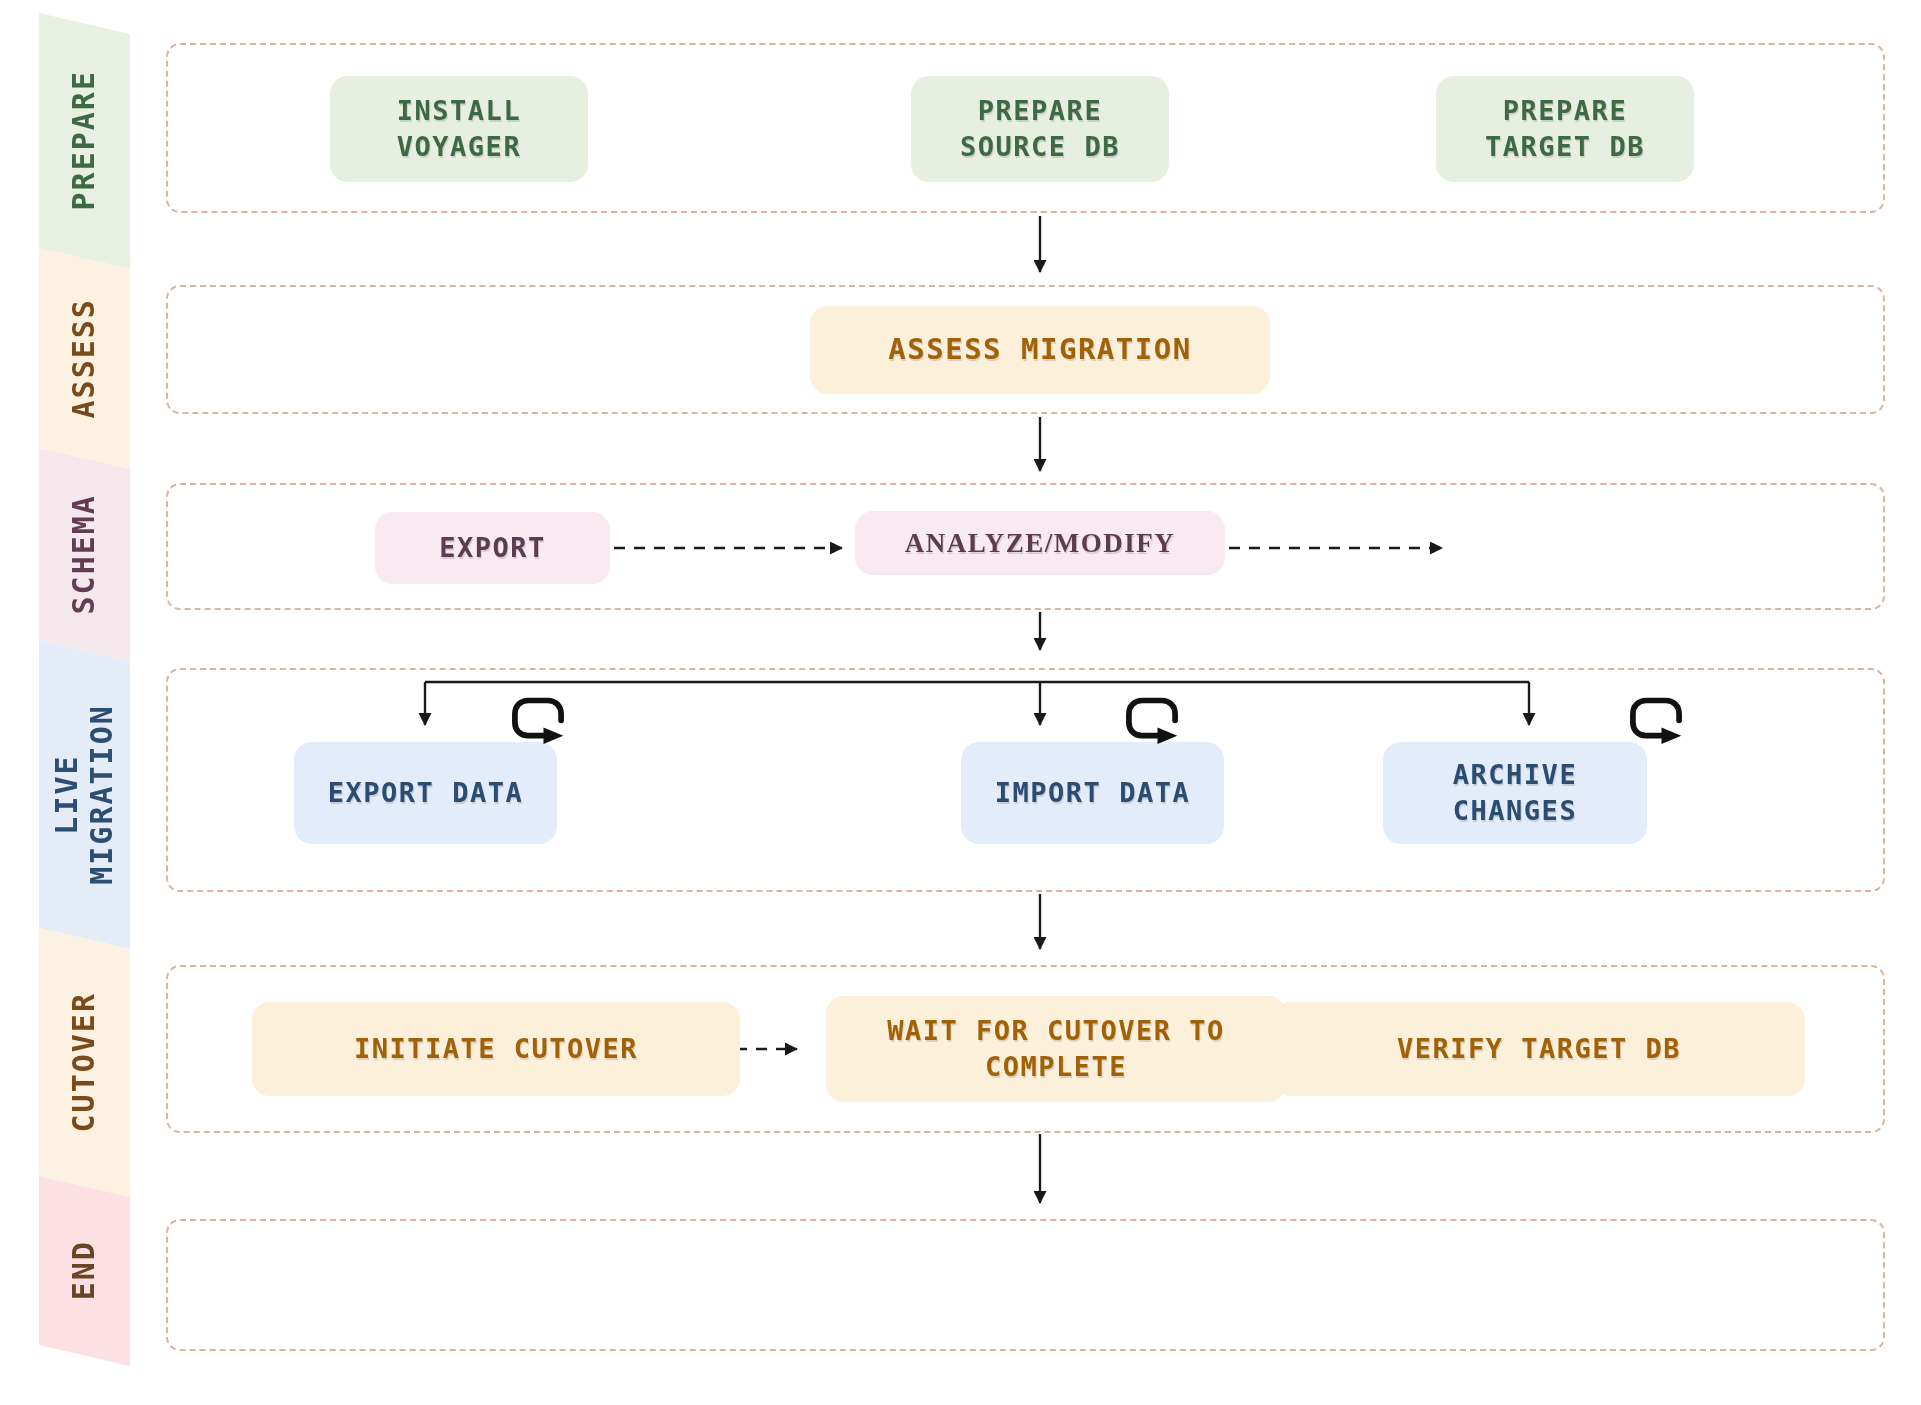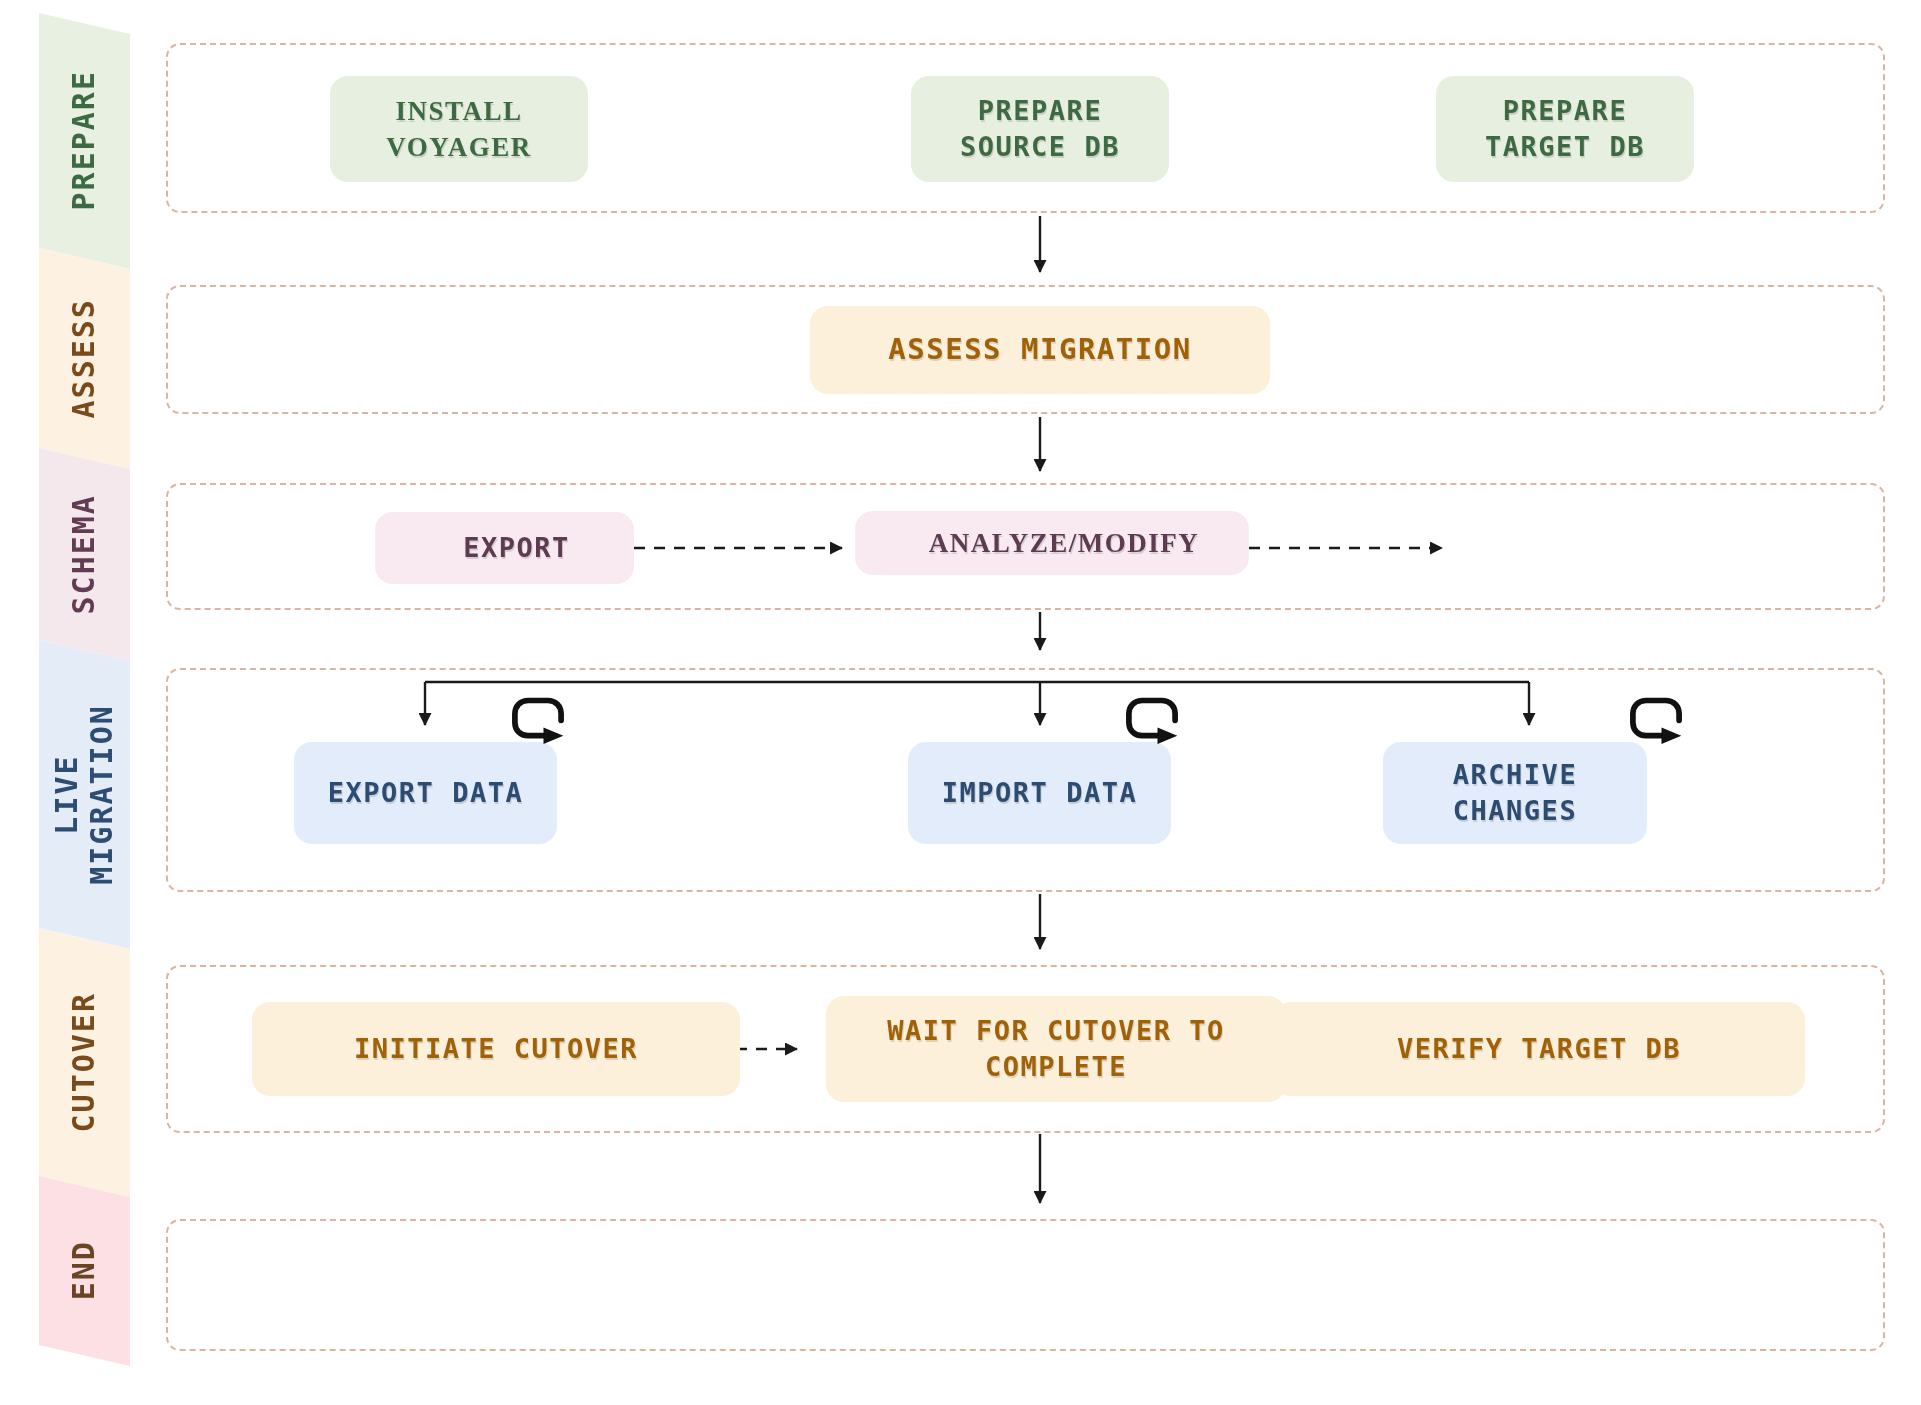--- a/index.html
+++ b/index.html
@@ -46,21 +46,21 @@
   .row-6{top:1219px;height:132px;}
   
   .node{
     position:absolute;display:flex;align-items:center;justify-content:center;
     text-align:center;font-weight:bold;border-radius:18px;
     white-space:pre-line;letter-spacing:1.5px;line-height:1.35;font-size:27px;
     text-shadow:1px 2px 0 rgba(0,0,0,0.13);
   }
   .n-green {background:#e7f0e0;color:#3e6a43;}
   .n-cream {background:#fdf0db;color:#a16207;}
-  .n-mauve {background:#f8eaf0;color:#5d3b50;padding-left:24px;}
+  .n-mauve {background:#f8eaf0;color:#5d3b50;}
   .n-blue  {background:#e3ecfa;color:#2d4c72;}
   .n-pink  {background:#fde0e4;color:#8c1f30;}
   .fs29{font-size:29px;}
   
   .loop-icon{position:absolute;width:66px;height:66px;}
   
   .edges{position:absolute;left:0;top:0;pointer-events:none;}
 </style>
 </head>
 <body>
@@ -117,34 +117,34 @@
     <path d="M1040 682 V725" stroke="#1a1a1a" stroke-width="2.4" fill="none" marker-end="url(#ah)"></path>
     <path d="M1529 682 V725" stroke="#1a1a1a" stroke-width="2.4" fill="none" marker-end="url(#ah)"></path>
     <path d="M1040 894 V949" stroke="#1a1a1a" stroke-width="2.4" fill="none" marker-end="url(#ah)"></path>
     <path d="M1040 1134 V1203" stroke="#1a1a1a" stroke-width="2.4" fill="none" marker-end="url(#ah)"></path>
     <path d="M614 548 H842" stroke="#1a1a1a" stroke-width="2.6" stroke-dasharray="11 9" fill="none" marker-end="url(#ah)"></path>
     <path d="M1229 548 H1442" stroke="#1a1a1a" stroke-width="2.6" stroke-dasharray="11 9" fill="none" marker-end="url(#ah)"></path>
     <path d="M716 1049 H797" stroke="#1a1a1a" stroke-width="2.6" stroke-dasharray="11 9" fill="none" marker-end="url(#ah)"></path>
     <path d="M1274 1049 H1329" stroke="#1a1a1a" stroke-width="2.6" stroke-dasharray="11 9" fill="none" marker-end="url(#ah)"></path>
   </svg>
 
-  <div class="node n-green" style="left:330px;top:76px;width:258px;height:106px;font-family:Liberation Serif, serif;">INSTALL
+  <div class="node n-green" style="left:330px;top:76px;width:258px;height:106px;">INSTALL
 VOYAGER</div>
   <div class="node n-green" style="left:911px;top:76px;width:258px;height:106px;">PREPARE
 SOURCE DB</div>
   <div class="node n-green" style="left:1436px;top:76px;width:258px;height:106px;">PREPARE
 TARGET DB</div>
 
   <div class="node n-cream fs29" style="left:810px;top:306px;width:460px;height:88px;">ASSESS MIGRATION</div>
 
   <div class="node n-mauve" style="left:375px;top:512px;width:235px;height:72px;">EXPORT</div>
   <div class="node n-mauve" style="left:855px;top:511px;width:370px;height:64px;font-family:Liberation Serif, serif;">ANALYZE/MODIFY</div>
 
   <div class="node n-blue" style="left:294px;top:742px;width:263px;height:102px;">EXPORT DATA</div>
-  <div class="node n-blue" style="left:908px;top:742px;width:263px;height:102px;">IMPORT DATA</div>
+  <div class="node n-blue" style="left:961px;top:742px;width:263px;height:102px;">IMPORT DATA</div>
   <div class="node n-blue" style="left:1383px;top:742px;width:264px;height:102px;">ARCHIVE
 CHANGES</div>
 
   <svg class="loop-icon" style="left:505px;top:684px;" viewBox="0 0 60 60">
     <path d="M51 33 V27 C51 20 46 15 39 15 H21 C14 15 9 20 9 27 V35 C9 42 14 47 21 47 H36" fill="none" stroke="#111111" stroke-width="5.2" stroke-linecap="round"></path>
     <polygon points="35,39.5 53,47 35,54.5" fill="#111111"></polygon>
   </svg>
   <svg class="loop-icon" style="left:1119px;top:684px;" viewBox="0 0 60 60">
     <path d="M51 33 V27 C51 20 46 15 39 15 H21 C14 15 9 20 9 27 V35 C9 42 14 47 21 47 H36" fill="none" stroke="#111111" stroke-width="5.2" stroke-linecap="round"></path>
     <polygon points="35,39.5 53,47 35,54.5" fill="#111111"></polygon>

